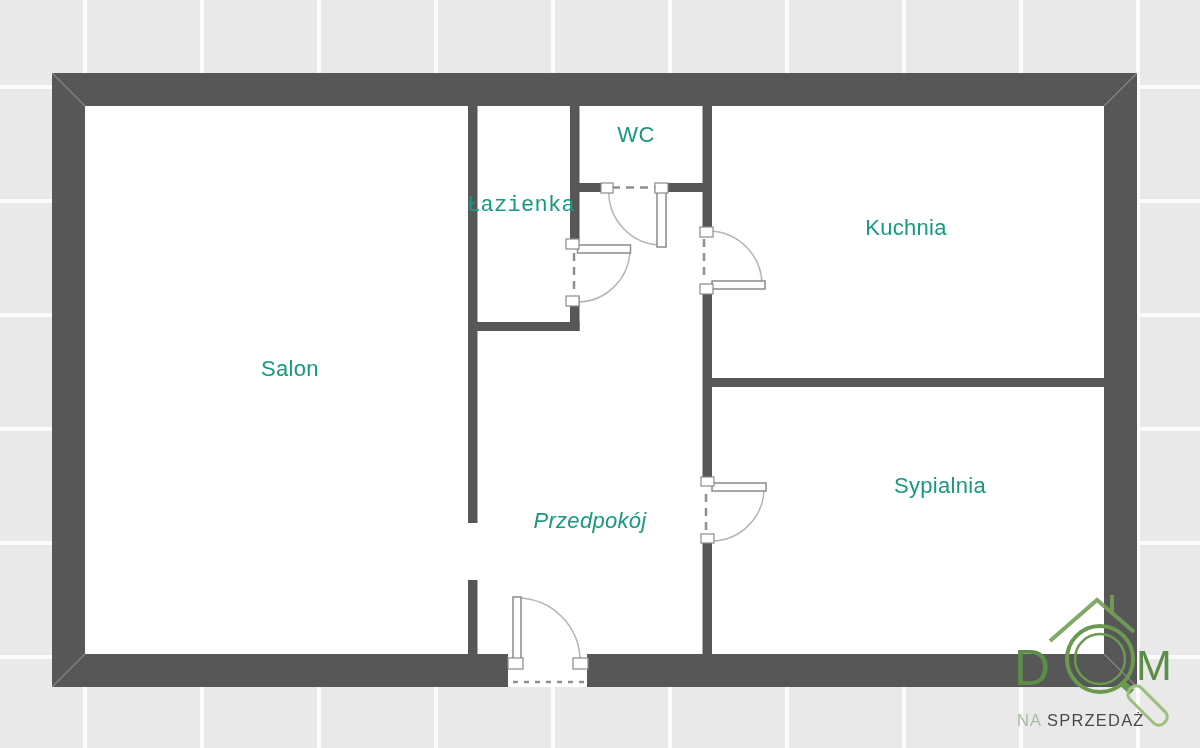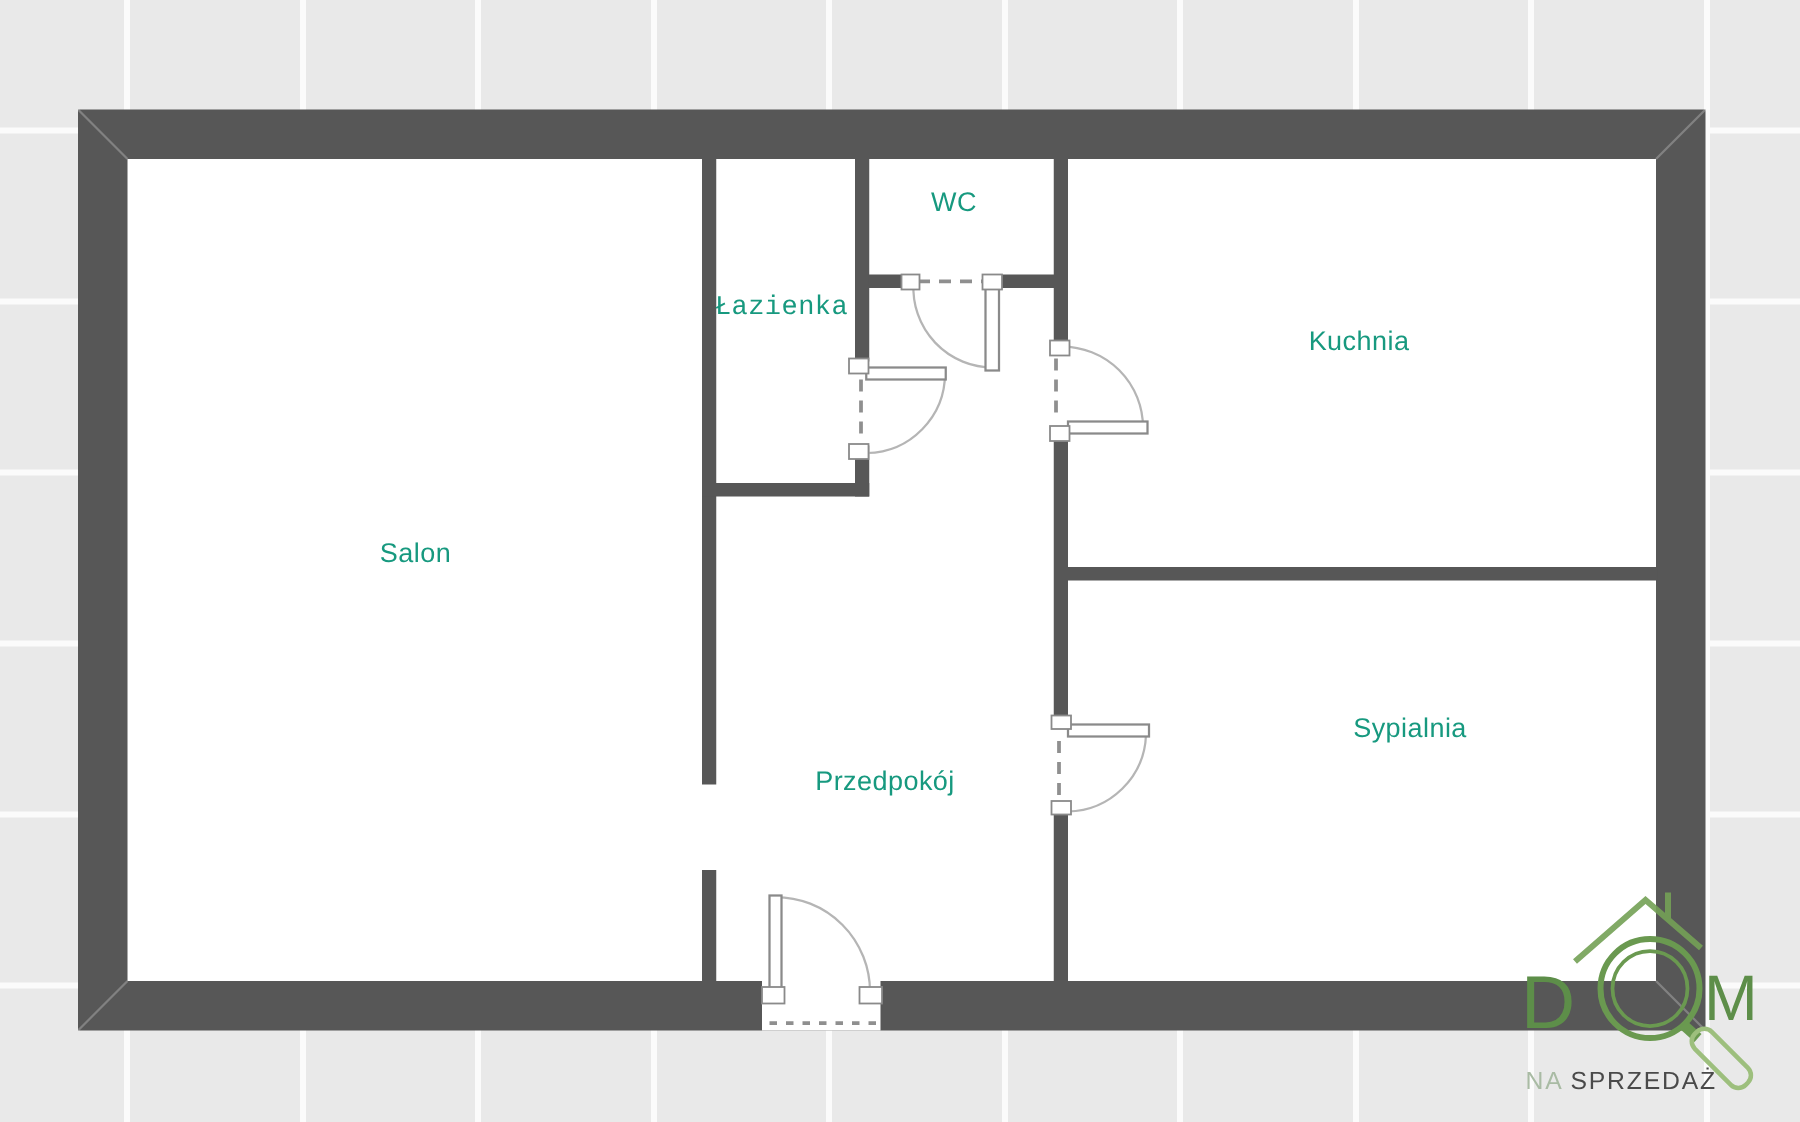--- a/index.html
+++ b/index.html
@@ -12,30 +12,30 @@
     background-image:
       repeating-linear-gradient(to right,  transparent 0px, transparent 113px, #fbfbfb 113px, #fbfbfb 117px),
       repeating-linear-gradient(to bottom, transparent 0px, transparent 110px, #fbfbfb 110px, #fbfbfb 114px);
     background-position: -30px 0px, 0px -25px;
     background-color: #e9e9e9;
   }
   .plan-svg { position:absolute; left:0; top:0; }
   .room-label {
     position: absolute;
     transform: translate(-50%, -50%);
-    font-size: 18px;
+    font-size: 22px;
     color: #17997f;
     white-space: nowrap;
     letter-spacing: 0.3px;
   }
-  #lbl-salon      { left:277px;  top:369px; }
+  #lbl-salon      { left:290px;  top:369px; }
   #lbl-lazienka   { left:521px;  top:205px;font-family:Liberation Mono, monospace; }
   #lbl-wc         { left:636px;  top:135px; }
   #lbl-kuchnia    { left:906px;  top:228px; }
-  #lbl-przedpokoj { left:590px;  top:521px; }
+  #lbl-przedpokoj { left:590px;  top:521px;font-style:italic; }
   #lbl-sypialnia  { left:908px;  top:486px;margin-left:32px; }
 </style>
 </head>
 <body>
 
 <div class="stage">
 
   <svg class="plan-svg" width="1200" height="748" viewBox="0 0 1200 748">
 
     <rect x="85" y="106" width="1019" height="548" fill="#ffffff"></rect>

